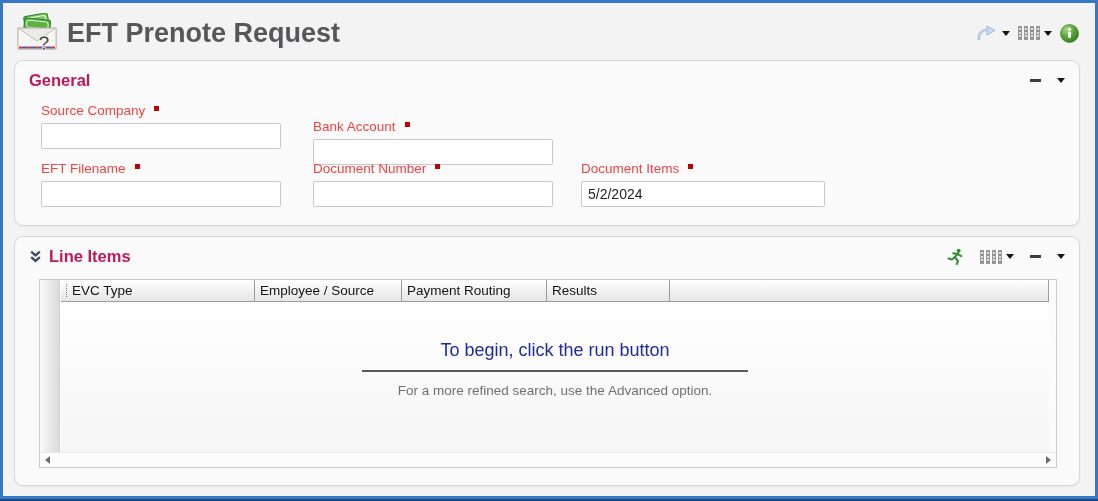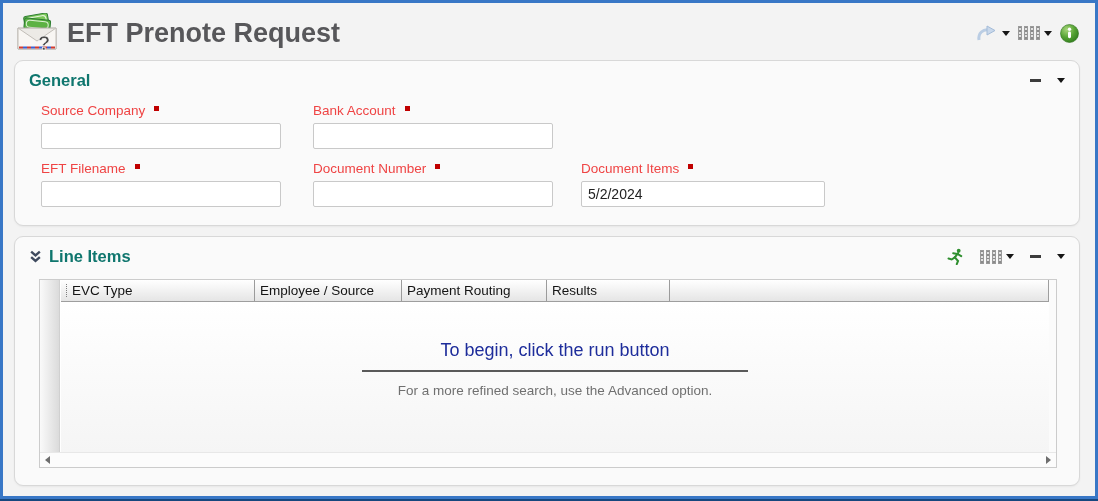--- a/index.html
+++ b/index.html
@@ -21,29 +21,29 @@
   .cols-icon { display:flex; gap:2px; height:14px; align-items:flex-end; }
   .cols-icon i { display:block; width:4px; height:14px;
     background:repeating-linear-gradient(to bottom, #8B8B8B 0 1.5px, #E2E2E2 1.5px 3.5px);
     border:1px solid #9A9A9A; }
 
   
   .section { position:absolute; left:11px; width:1066px; background:#FAFAFA; border:1px solid #D8D8D8; border-radius:9px; box-shadow:0 1px 2px rgba(0,0,0,.05); }
   #general { top:57px; height:166px; }
   #lineitems { top:233px; height:250px; }
   .section-header { display:flex; align-items:center; padding:10px 14px 0 14px; }
-  .section-title { font-size:16.5px; font-weight:bold; color:#0f766e; }
+  .section-title { font-size:16.5px; font-weight:bold; color:#be185d; }
   .section-controls { margin-left:auto; display:flex; align-items:center; gap:16px; }
 
   
   .field { position:absolute; width:240px; }
   .field .flabel { font-size:13.5px; color:#ef4444; }
   .req { display:inline-block; width:5px; height:5px; background:#C00000; margin-left:9px; margin-bottom:4px; }
   .field input { display:block; margin-top:4px; width:100%; height:26px; border:1px solid #C9C9C9; border-radius:2px; background:#fff; font:14px "Liberation Sans", sans-serif; color:#222; padding:0 6px; }
-  .f0 { left:26px; top:40px; }   .f1 { left:298px; top:40px; }  .f2 { left:566px; top:40px; width:244px; }
+  .f0 { left:26px; top:40px; }   .f1 { left:298px; top:56px; }  .f2 { left:566px; top:40px; width:244px; }
   .f3 { left:26px; top:98px; }   .f4 { left:298px; top:98px; }  .f5 { left:566px; top:98px; width:244px; }
 
   
   .grid { position:absolute; left:24px; top:42px; width:1018px; height:189px; background:#fff; border:1px solid #CCCCCC; }
   .gutter { position:absolute; left:0; top:0; bottom:15px; width:20px; background:linear-gradient(to right, #FAFAFA, #DBDBDB); border-right:1px solid #D0D0D0; }
   .grid-header { position:absolute; left:21px; top:0; right:7px; height:22px; display:flex; background:linear-gradient(#FFFFFF, #E5E5E5); border-bottom:1px solid #9E9E9E; }
   .gh-cell { padding-left:5px; font-size:13.5px; color:#141414; border-right:1px solid #9B9B9B; white-space:nowrap; overflow:hidden; display:flex; align-items:center; }
   .c0 { width:194px; } .c1 { width:147px; } .c2 { width:145px; } .c3 { width:123px; }
   .cfill { flex:1; border-right:1px solid #9E9E9E; }
   .drag-dots { width:1px; height:13px; border-left:1px dotted #7E7E7E; margin-right:5px; }

